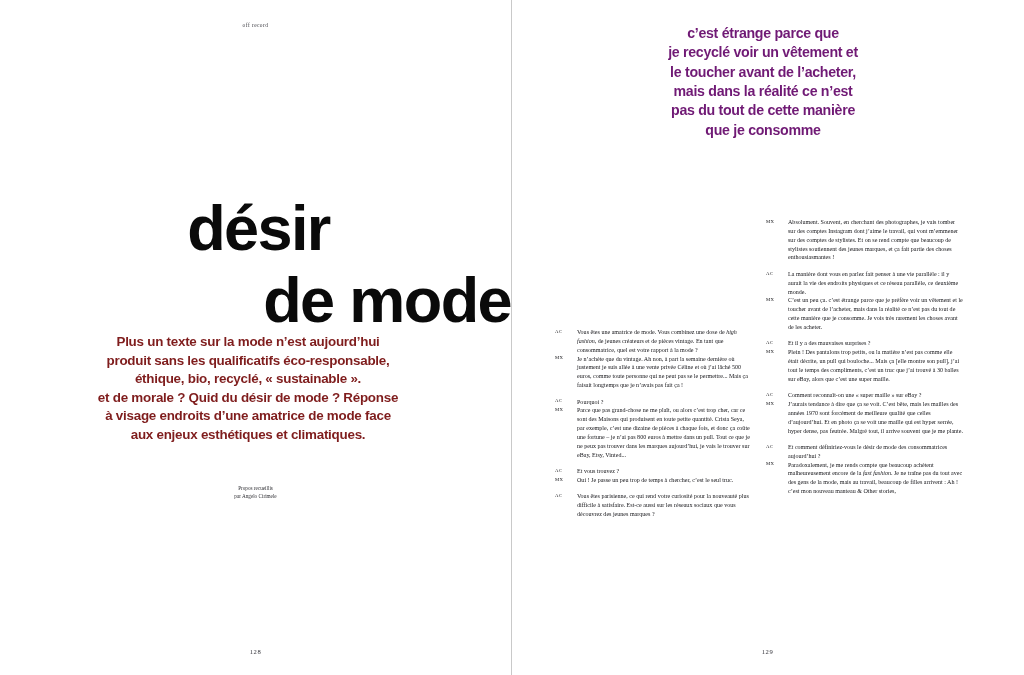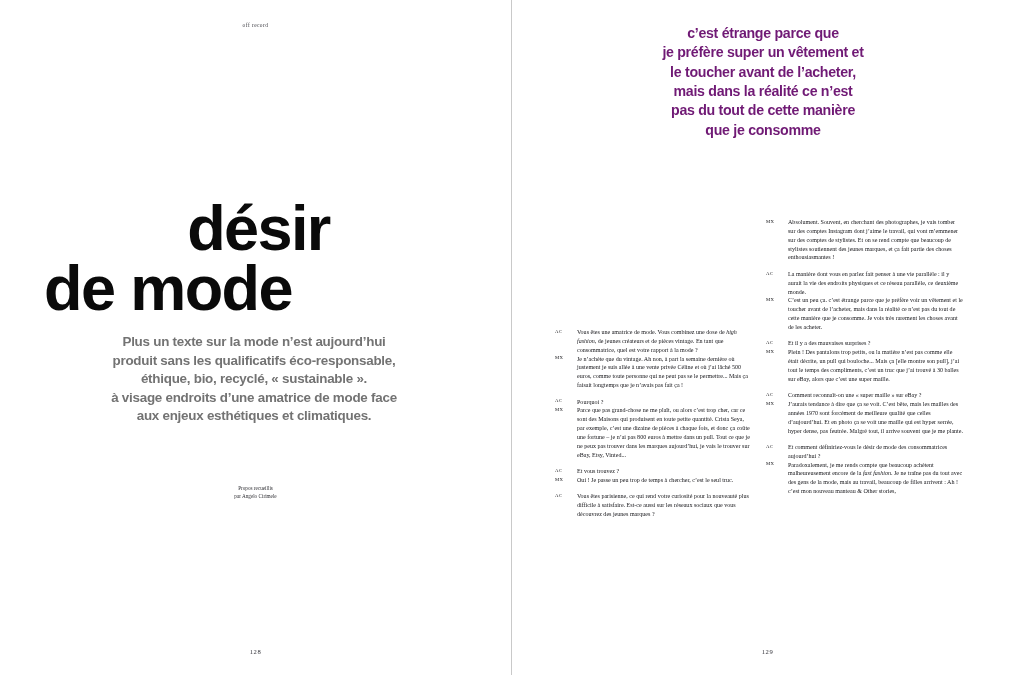--- a/index.html
+++ b/index.html
@@ -62,35 +62,35 @@
     font-family: "Liberation Sans", sans-serif;
     font-weight: 700;
     line-height: 0.92;
     letter-spacing: -1.6px;
   }
   .title-line {
     display: block;
     font-size: 63px;
   }
   .title-line-1 { text-align: center; padding-left: 6px; }
-  .title-line-2 { text-align: left; padding-left: 44px; margin-top: 2px; }
+  .title-line-2 { text-align: right; padding-left: 44px; margin-top: 14px; }
 
   
   .deck {
     position: absolute;
     top: 333px;
-    left: 54px;
+    left: 48px;
     width: 400px;
     text-align: center;
     font-family: "Liberation Sans", sans-serif;
     font-weight: 700;
     font-size: 13.4px;
     line-height: 1.38;
     letter-spacing: -0.25px;
-    color: #737373;
+    color: #7f1d1d;
   }
   .deck p { margin: 0; }
 
   
   .credit {
     position: absolute;
     top: 484px;
     left: 0;
     width: 511px;
     text-align: center;
@@ -183,37 +183,38 @@
 
     <div class="title-block">
       <span class="title-line title-line-1">désir</span>
       <span class="title-line title-line-2">de mode</span>
     </div>
 
     <div class="deck" id="deck-host">
         <p>Plus un texte sur la mode n’est aujourd’hui</p>
         <p>produit sans les qualificatifs éco-responsable,</p>
         <p>éthique, bio, recyclé, « sustainable ».</p>
+        <p>et de morale ? Quid du désir de mode ? Réponse</p>
         <p>à visage endroits d’une amatrice de mode face</p>
         <p>aux enjeux esthétiques et climatiques.</p>
       </div>
 
     <div class="credit">
       <div>Propos recueillis</div>
       <div>par Angelo Cirimele</div>
     </div>
 
     <div class="folio folio-left">128</div>
   </div>
 
   <div class="page page-right">
 
     <div class="pullquote" id="pullquote-host">
         <p>c’est étrange parce que</p>
-        <p>je préfère super un vêtement et</p>
+        <p>je recyclé voir un vêtement et</p>
         <p>le toucher avant de l’acheter,</p>
         <p>mais dans la réalité ce n’est</p>
         <p>pas du tout de cette manière</p>
         <p>que je consomme</p>
       </div>
 
     <div class="columns">
       <div class="column column-1" id="col1-host">
           <div class="qa">
             <div class="speaker">AC</div>

